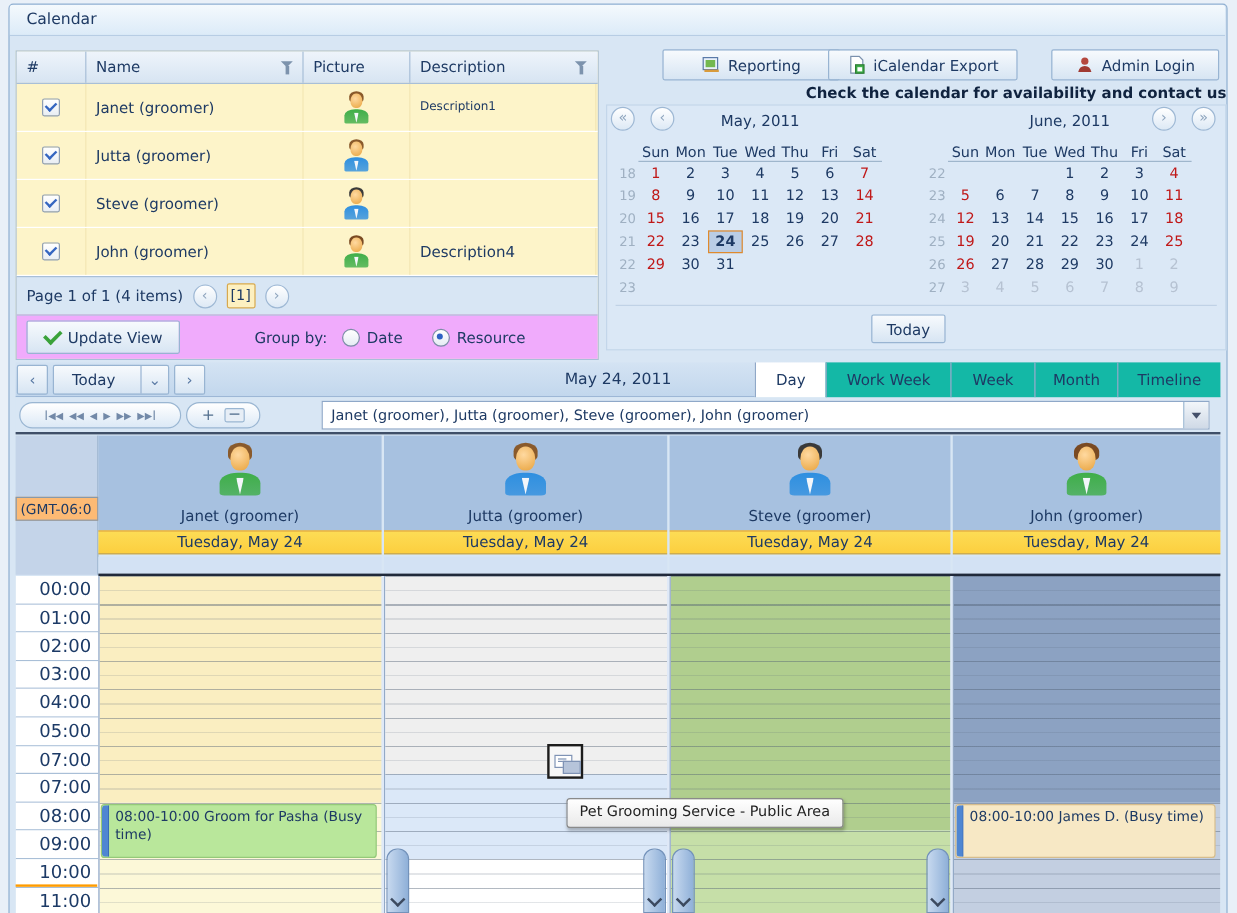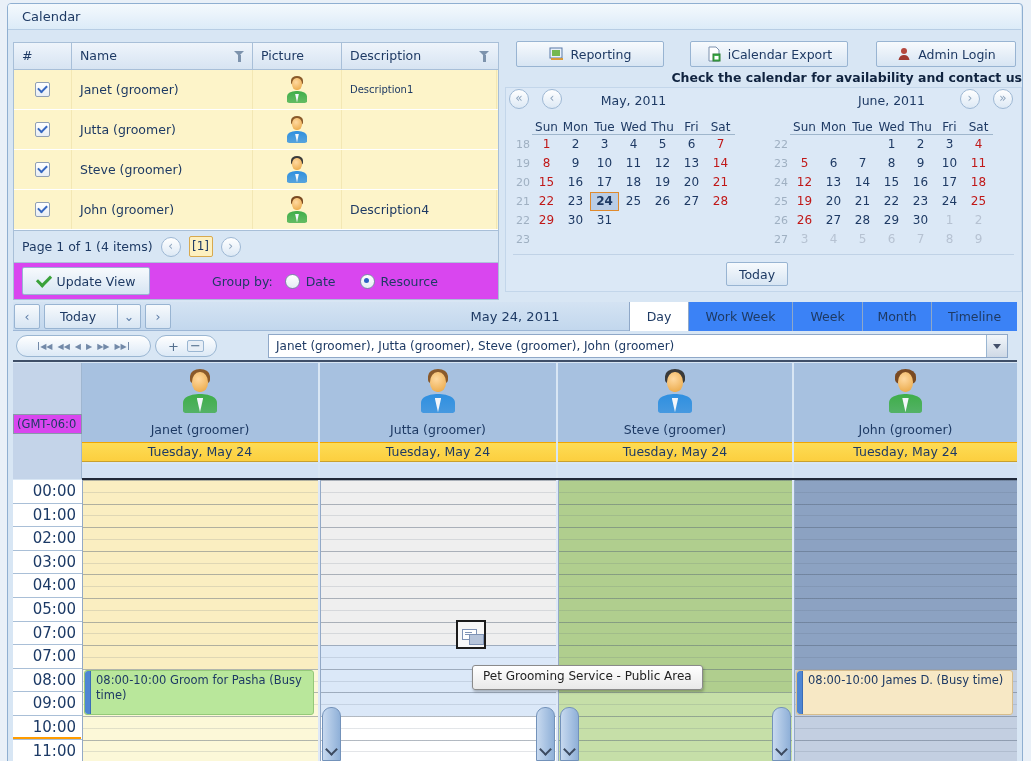--- a/index.html
+++ b/index.html
@@ -31,21 +31,21 @@
             margin:0 auto;position:relative;border-radius:2px;}
   .checkbox .check{position:absolute;left:2px;top:2px;width:7px;height:4px;
             border-left:2px solid #3566c0;border-bottom:2px solid #3566c0;transform:rotate(-45deg);}
   .pager{display:flex;align-items:center;height:31px;background:#d8e6f4;
          border-top:1px solid #a8bfd8;padding-left:8px;font-size:12.5px;}
   .circlebtn{width:18px;height:18px;border-radius:50%;border:1px solid #9eb8d4;
          background:linear-gradient(#ffffff,#dde9f5);color:#8da4bd;text-align:center;
          line-height:16px;font-size:12px;margin-left:8px;}
   .pagenum{width:22px;height:19px;border:1px solid #d8a94e;background:#fdf0c0;border-radius:2px;
          text-align:center;line-height:19px;margin-left:8px;font-size:12px;}
-  .tfoot{display:flex;align-items:center;height:36px;background:#d946ef;border-top:1px solid #aec4da;}
+  .tfoot{display:flex;align-items:center;height:36px;background:#f0abfc;border-top:1px solid #aec4da;}
   .btn{box-sizing:border-box;border:1px solid #98b4d2;border-radius:2px;
        background:linear-gradient(#f7fafd,#d7e5f3);display:flex;align-items:center;
        justify-content:center;font-size:12.5px;color:#1e3a64;gap:6px;}
   .checkmark{width:11px;height:6px;border-left:3px solid #3aa23a;border-bottom:3px solid #3aa23a;
        transform:rotate(-45deg);margin-top:-4px;}
   .radio{width:13px;height:13px;border-radius:50%;border:1px solid #7b8ea6;
          background:linear-gradient(#fff,#e5ecf4);position:relative;}
   .radio.sel::after{content:"";position:absolute;left:3px;top:3px;width:5px;height:5px;
          border-radius:50%;background:#2e62c4;}
   .rlabel{margin:0 14px 0 6px;font-size:12.5px;}
@@ -64,40 +64,40 @@
   .mc-headline{margin-left:18px;width:203px;border-bottom:1px solid #9fb6cc;height:0;}
   .mc-d.r{color:#c01818;}
   .mc-d.g{color:#b6c2d2;}
   .mc-d.s{background:#b9cde6;border:1px solid #e08a2c;font-weight:bold;line-height:17px;}
   
   .schrow1{left:13px;top:302px;width:1004px;height:29px;
            background:linear-gradient(#d4e3f3,#c2d7ed);border-bottom:1px solid #9db7d6;box-sizing:border-box;}
   .datelabel{left:13px;top:302px;width:1004px;height:29px;text-align:center;line-height:29px;
            font-size:13px;pointer-events:none;}
   .tab{position:absolute;top:0;height:29px;line-height:29px;text-align:center;font-size:12.5px;
-       border-left:1px solid #8fa8c8;box-sizing:border-box;background:#3b82f6;}
+       border-left:1px solid #8fa8c8;box-sizing:border-box;background:#14b8a6;}
   .tab.active{background:#fff;}
   .schrow2{left:13px;top:331px;width:1004px;height:31px;background:#d8e6f4;
            border-bottom:2px solid #3f4f68;box-sizing:border-box;}
   .pill{position:absolute;top:4px;height:22px;border:1px solid #9ab6d2;border-radius:11px;
         background:linear-gradient(#ffffff,#dce9f6);display:flex;align-items:center;
         justify-content:center;gap:5px;padding:0 10px;box-sizing:border-box;}
   .vcr{color:#7289a8;font-size:8px;display:flex;align-items:center;gap:1px;}
   .vbar{width:1.5px;height:8px;background:#7289a8;}
   .combo{position:absolute;left:255px;top:3px;width:740px;height:24px;background:#fff;
          border:1px solid #8fa8c8;box-sizing:border-box;font-size:12px;line-height:22px;
          padding-left:7px;overflow:hidden;white-space:nowrap;}
   .combobtn{position:absolute;right:0;top:0;width:20px;height:22px;border-left:1px solid #9ab6d2;
          background:linear-gradient(#f2f6fa,#cfd9e6);}
   .tridown{position:absolute;left:6px;top:9px;width:0;height:0;border-left:4px solid transparent;
          border-right:4px solid transparent;border-top:5px solid #44506a;}
   
   .rulerhead{left:13px;top:363px;width:69px;height:116px;background:#c4d4e9;
              border-right:1px solid #9fb6d0;box-sizing:border-box;}
-  .gmt{left:13px;top:414px;width:69px;height:20px;background:#d946ef;border:1px solid #8899aa;
+  .gmt{left:13px;top:414px;width:69px;height:20px;background:#fdba74;border:1px solid #8899aa;
        box-sizing:border-box;font-size:11.5px;line-height:18px;padding-left:3px;
        white-space:nowrap;overflow:hidden;}
   .reshead{position:absolute;top:363px;height:79px;background:#a7c1e0;text-align:center;}
   .resname{position:absolute;bottom:5px;width:100%;font-size:12.5px;}
   .daybar{position:absolute;top:442px;height:20px;background:linear-gradient(#fddc55,#fccf3f);
           border-top:1px solid #f0a500;border-bottom:1px solid #c9a02e;box-sizing:border-box;
           text-align:center;line-height:18px;font-size:12.5px;}
   .alldaybar{position:absolute;top:464px;height:14px;background:#d3e2f4;}
   .darkline{left:82px;top:478px;width:935px;height:2px;background:#20293a;}
   .gridbg{left:82px;top:480px;width:935px;height:281px;background:#dfe9f7;}
@@ -233,21 +233,21 @@
       <span>Update View</span>
     </div>
     <span style="margin-left:62px;font-size:12.5px">Group by:</span>
     <span class="radio" style="margin-left:12px"></span>
     <span class="rlabel">Date</span>
     <span class="radio sel" style="margin-left:10px"></span>
     <span class="rlabel">Resource</span>
   </div>
 </div>
 
-<div class="abs btn" style="left:516px;top:41px;width:148px;height:26px">
+<div class="abs btn" style="left:552px;top:41px;width:148px;height:26px">
   <span class="icon16">
     <svg width="16" height="16">
         <rect x="1" y="2" width="12" height="10" fill="#e8f0fa" stroke="#5a7aa8"></rect>
         <rect x="3" y="4" width="8" height="6" fill="#74b84f"></rect>
         <rect x="2" y="12" width="12" height="2" fill="#d89b3c"></rect>
       </svg>
   </span>
   <span>Reporting</span>
 </div>
 <div class="abs btn" style="left:690px;top:41px;width:158px;height:26px">

